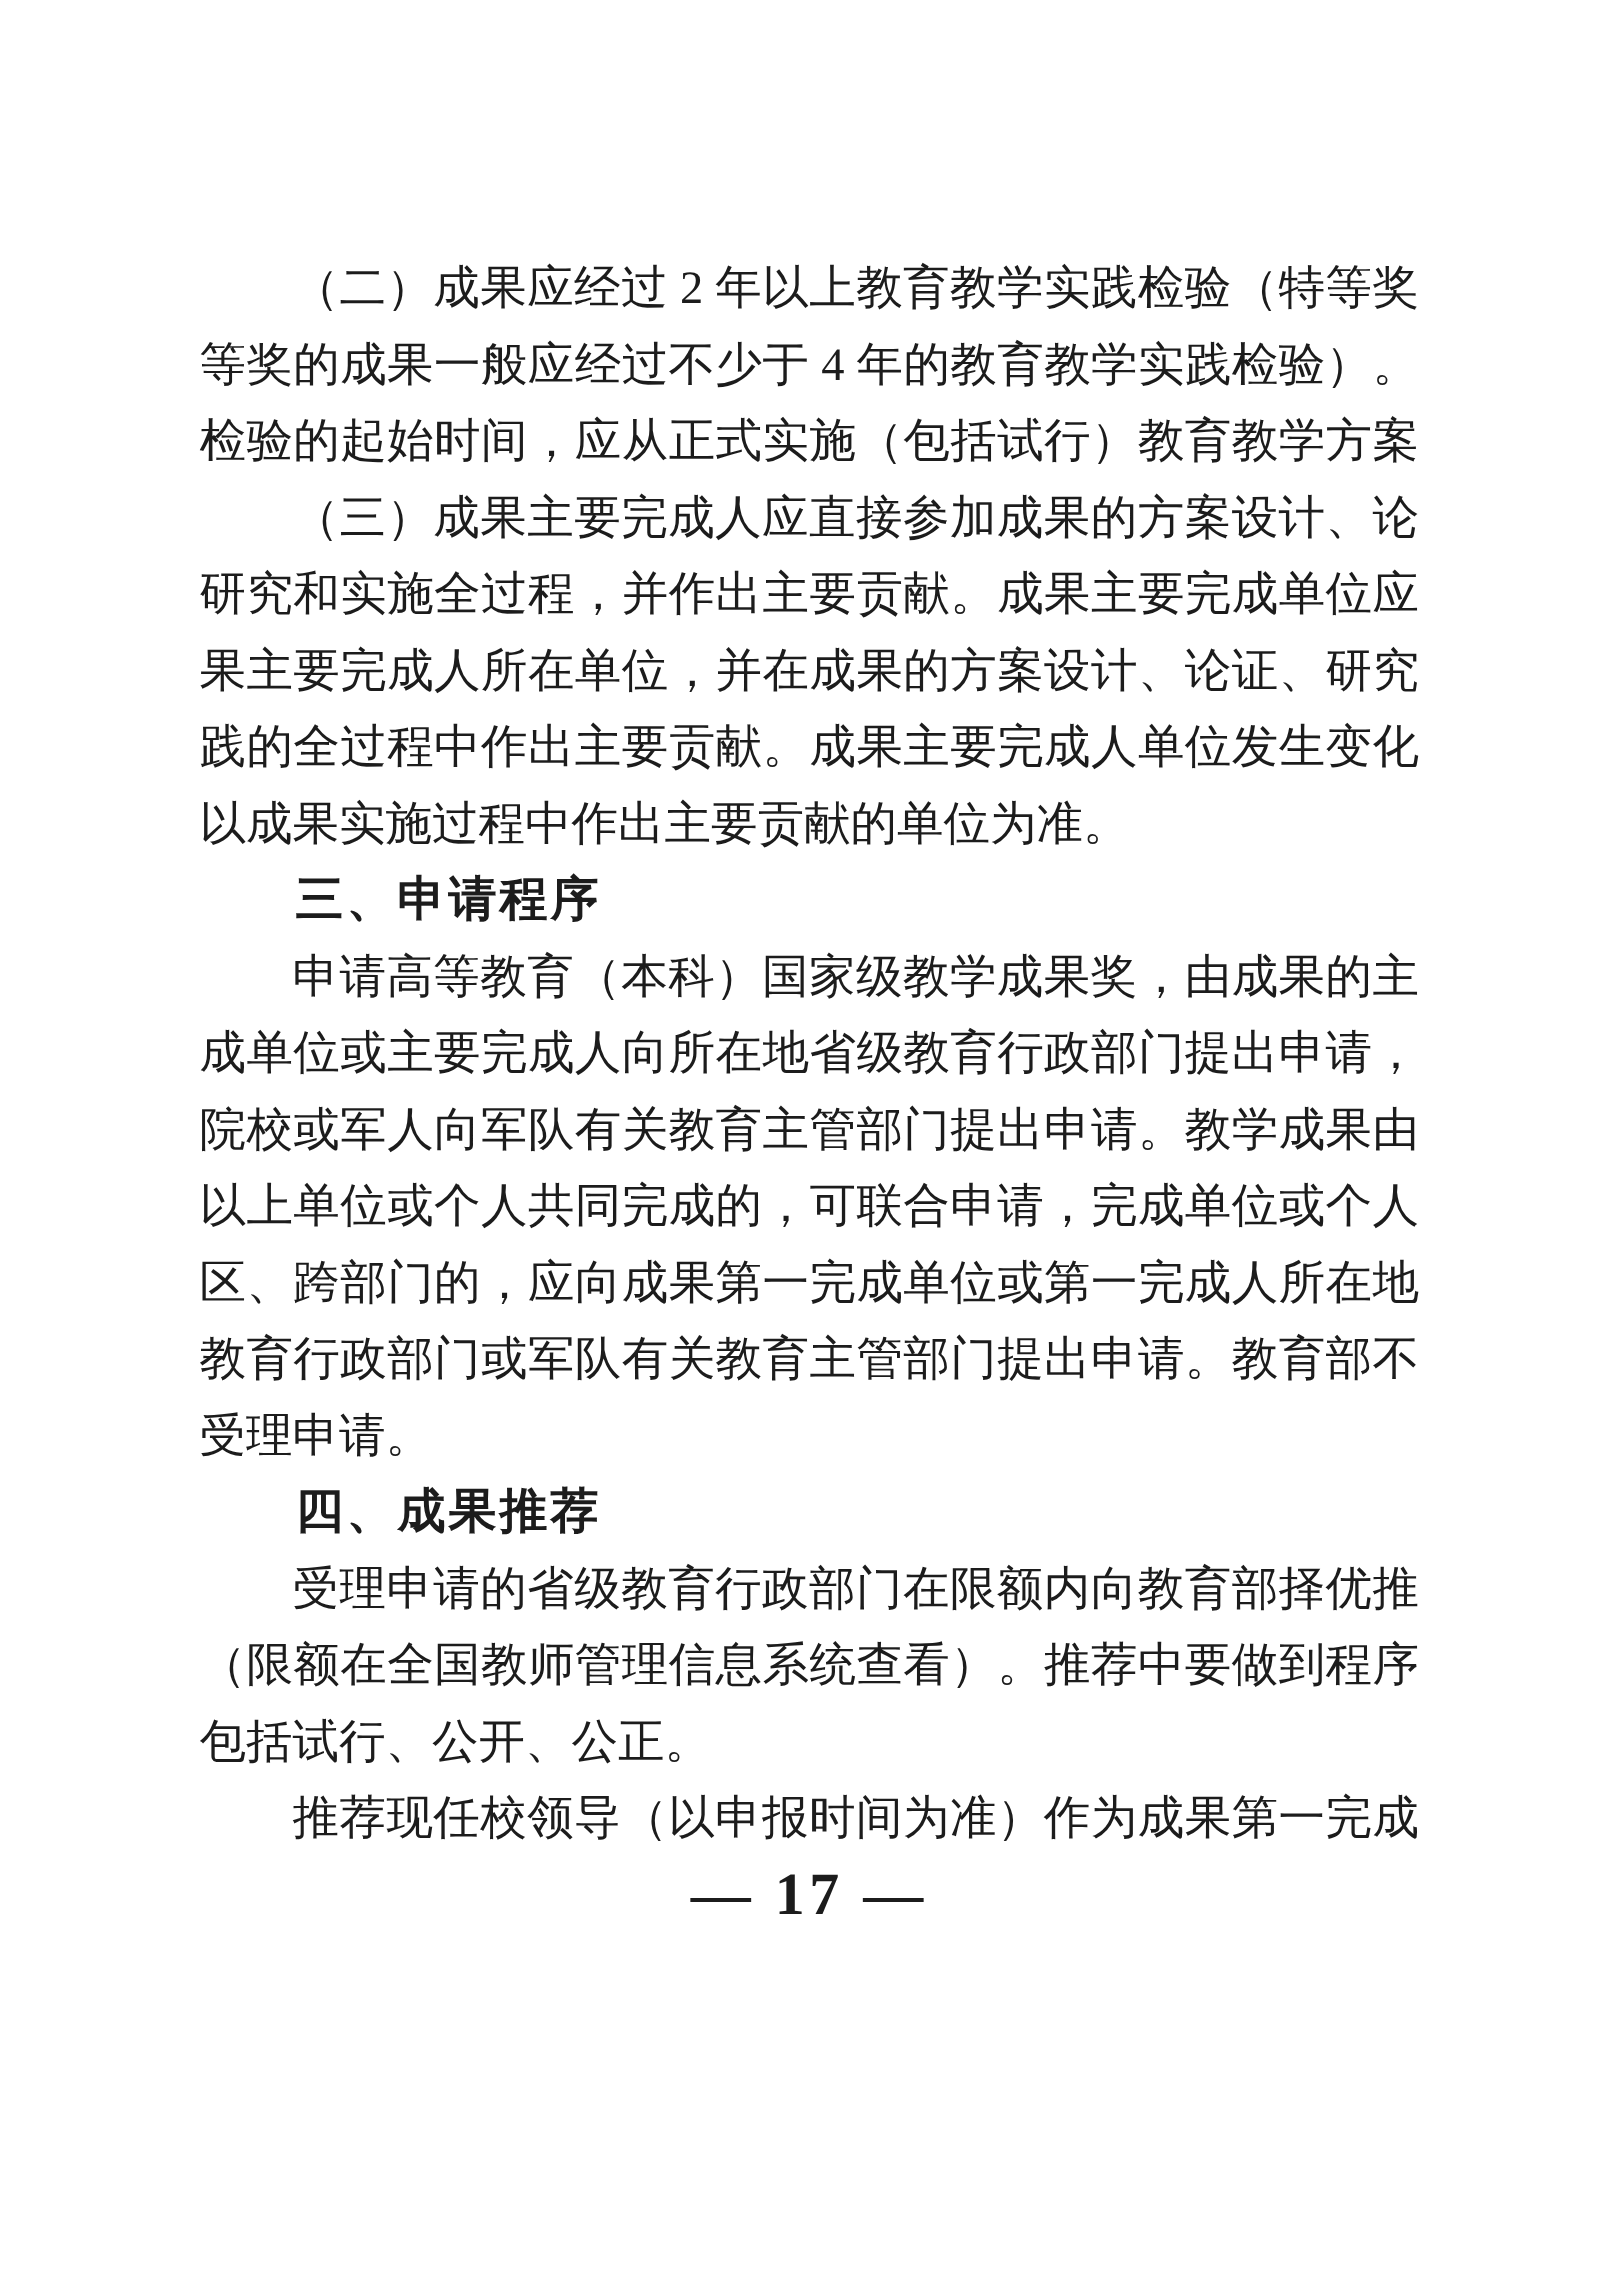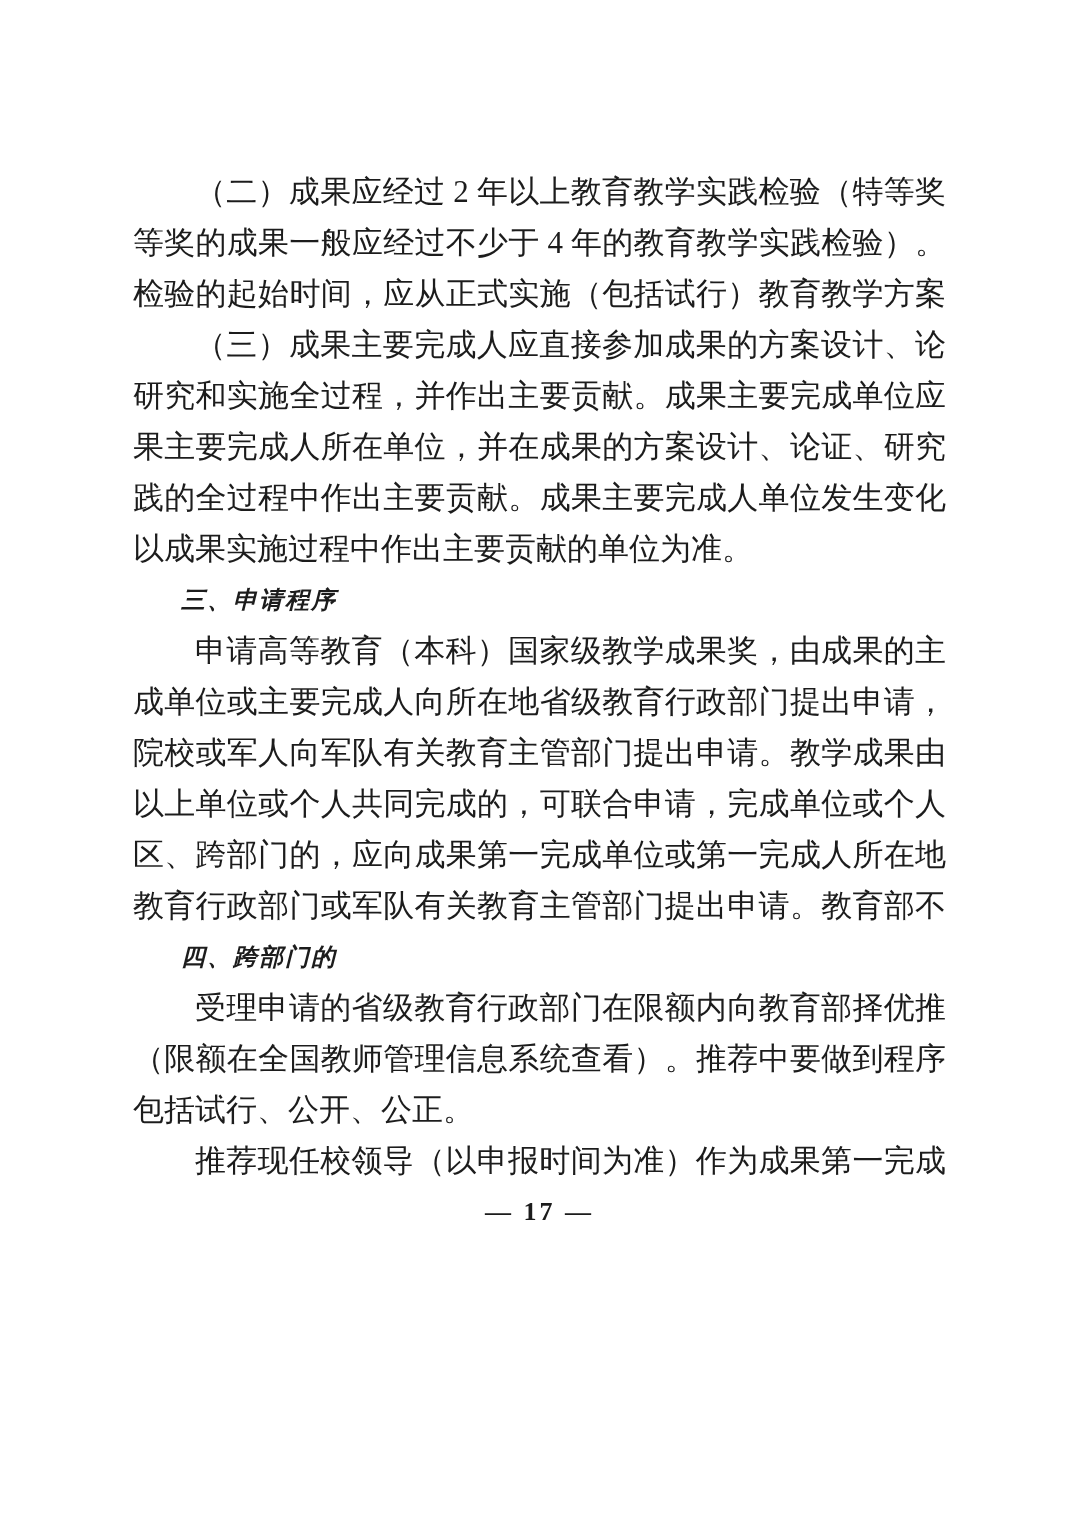--- a/index.html
+++ b/index.html
@@ -35,29 +35,28 @@
   .just {
     text-align-last: justify;
     white-space: normal;
   }
   .first {
     text-indent: 2em;
   }
   .heading {
     font-family: "Liberation Sans", "DejaVu Sans", sans-serif;
     font-weight: 700;
-    font-size: 24px;
+    font-size: 32px;
     letter-spacing: 2px;
-    font-style: italic;
   }
   .footer-line {
     text-align: right;
     text-align-last: center;
     font-weight: 700;
-    font-size: 26px;
+    font-size: 40px;
     letter-spacing: 3px;
   }
 </style>
 </head>
 <body>
 
 <div class="page">
   <div class="textblock">
     <div class="ln first just">（二）成果应经过 2 年以上教育教学实践检验（特等奖和一</div>
     <div class="ln just">等奖的成果一般应经过不少于 4 年的教育教学实践检验）。实践</div>
@@ -67,20 +66,21 @@
     <div class="ln just">果主要完成人所在单位，并在成果的方案设计、论证、研究和实</div>
     <div class="ln just">践的全过程中作出主要贡献。成果主要完成人单位发生变化的，</div>
     <div class="ln">以成果实施过程中作出主要贡献的单位为准。</div>
     <div class="ln first heading">三、申请程序</div>
     <div class="ln first just">申请高等教育（本科）国家级教学成果奖，由成果的主要完</div>
     <div class="ln just">成单位或主要完成人向所在地省级教育行政部门提出申请，军队</div>
     <div class="ln just">院校或军人向军队有关教育主管部门提出申请。教学成果由两个</div>
     <div class="ln just">以上单位或个人共同完成的，可联合申请，完成单位或个人跨地</div>
     <div class="ln just">区、跨部门的，应向成果第一完成单位或第一完成人所在地省级</div>
     <div class="ln just">教育行政部门或军队有关教育主管部门提出申请。教育部不直接</div>
-    <div class="ln first heading">四、跨部门的</div>
+    <div class="ln">受理申请。</div>
+    <div class="ln first heading">四、成果推荐</div>
     <div class="ln first just">受理申请的省级教育行政部门在限额内向教育部择优推荐</div>
     <div class="ln just">（限额在全国教师管理信息系统查看）。推荐中要做到程序规范，</div>
     <div class="ln">包括试行、公开、公正。</div>
     <div class="ln first just">推荐现任校领导（以申报时间为准）作为成果第一完成人的</div>
     <div class="ln footer-line">— 17 —</div>
   </div>
 </div>
 
 </body></html>

